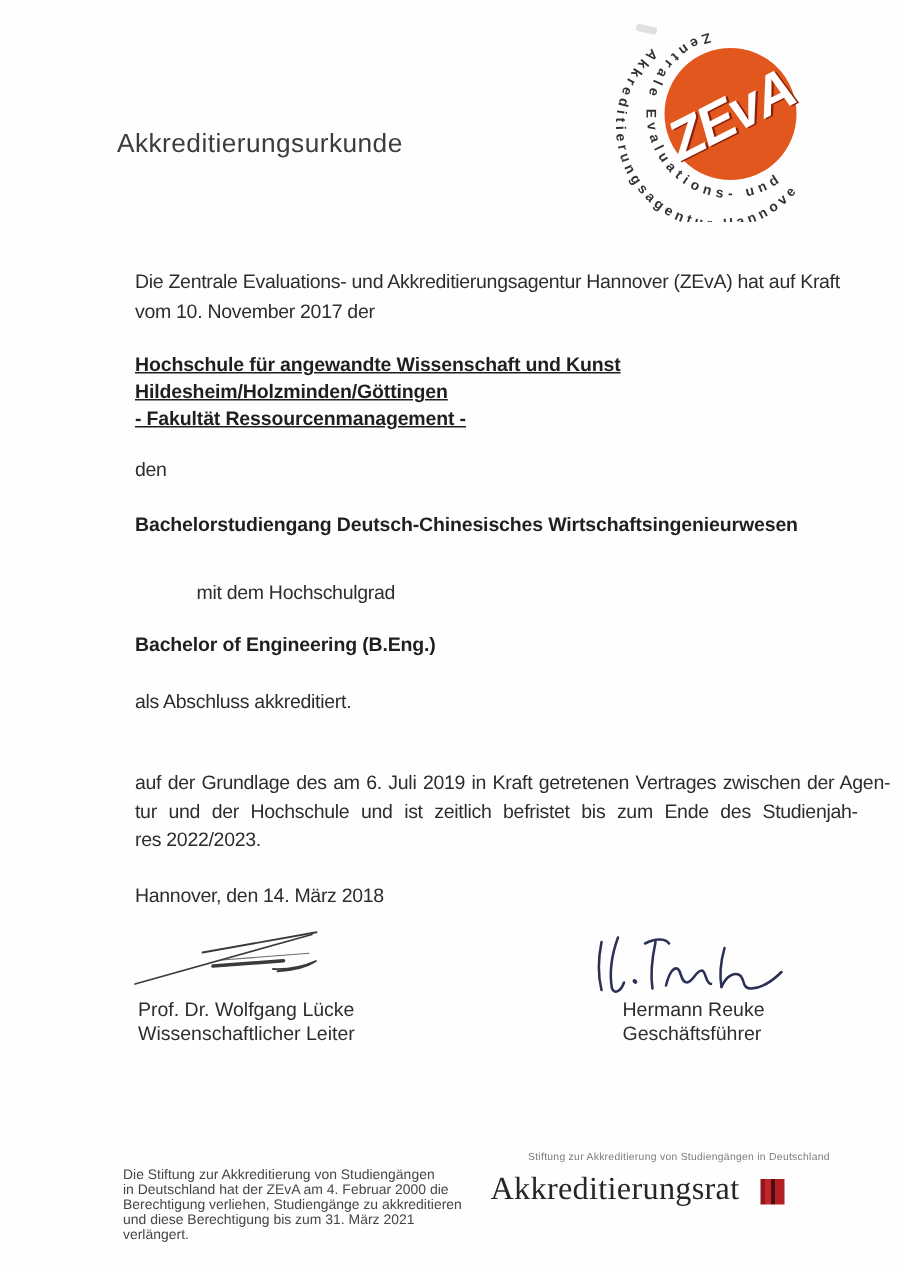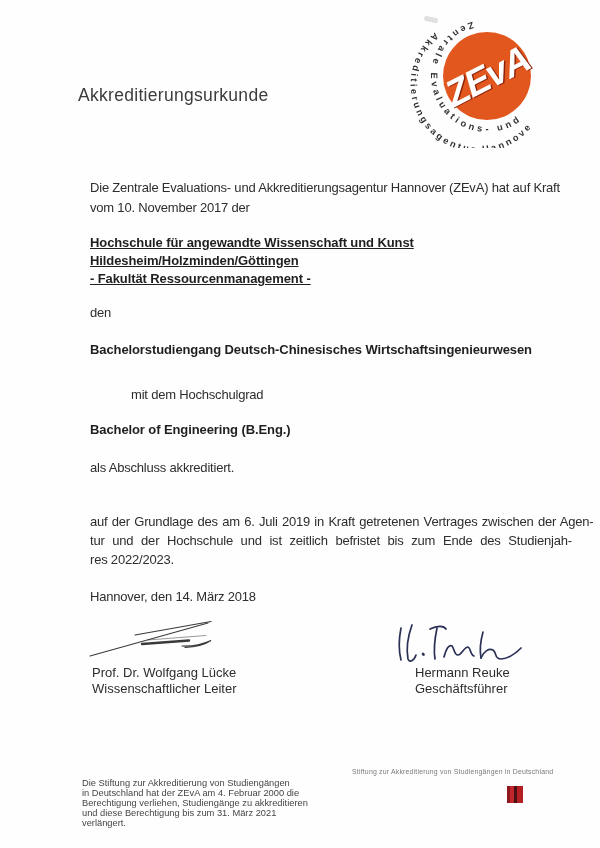--- a/index.html
+++ b/index.html
@@ -142,15 +142,16 @@
 
   <div class="abs footnote">
     <div>Die Stiftung zur Akkreditierung von Studiengängen</div>
     <div>in Deutschland hat der ZEvA am 4. Februar 2000 die</div>
     <div>Berechtigung verliehen, Studiengänge zu akkreditieren</div>
     <div>und diese Berechtigung bis zum 31. März 2021</div>
     <div>verlängert.</div>
   </div>
 
   <div class="abs ar-small">Stiftung zur Akkreditierung von Studiengängen in Deutschland</div>
+  <div class="abs ar-wordmark">Akkreditierungsrat</div>
   <div class="abs ar-mark"></div>
 
 </div>
 
 </body></html>

